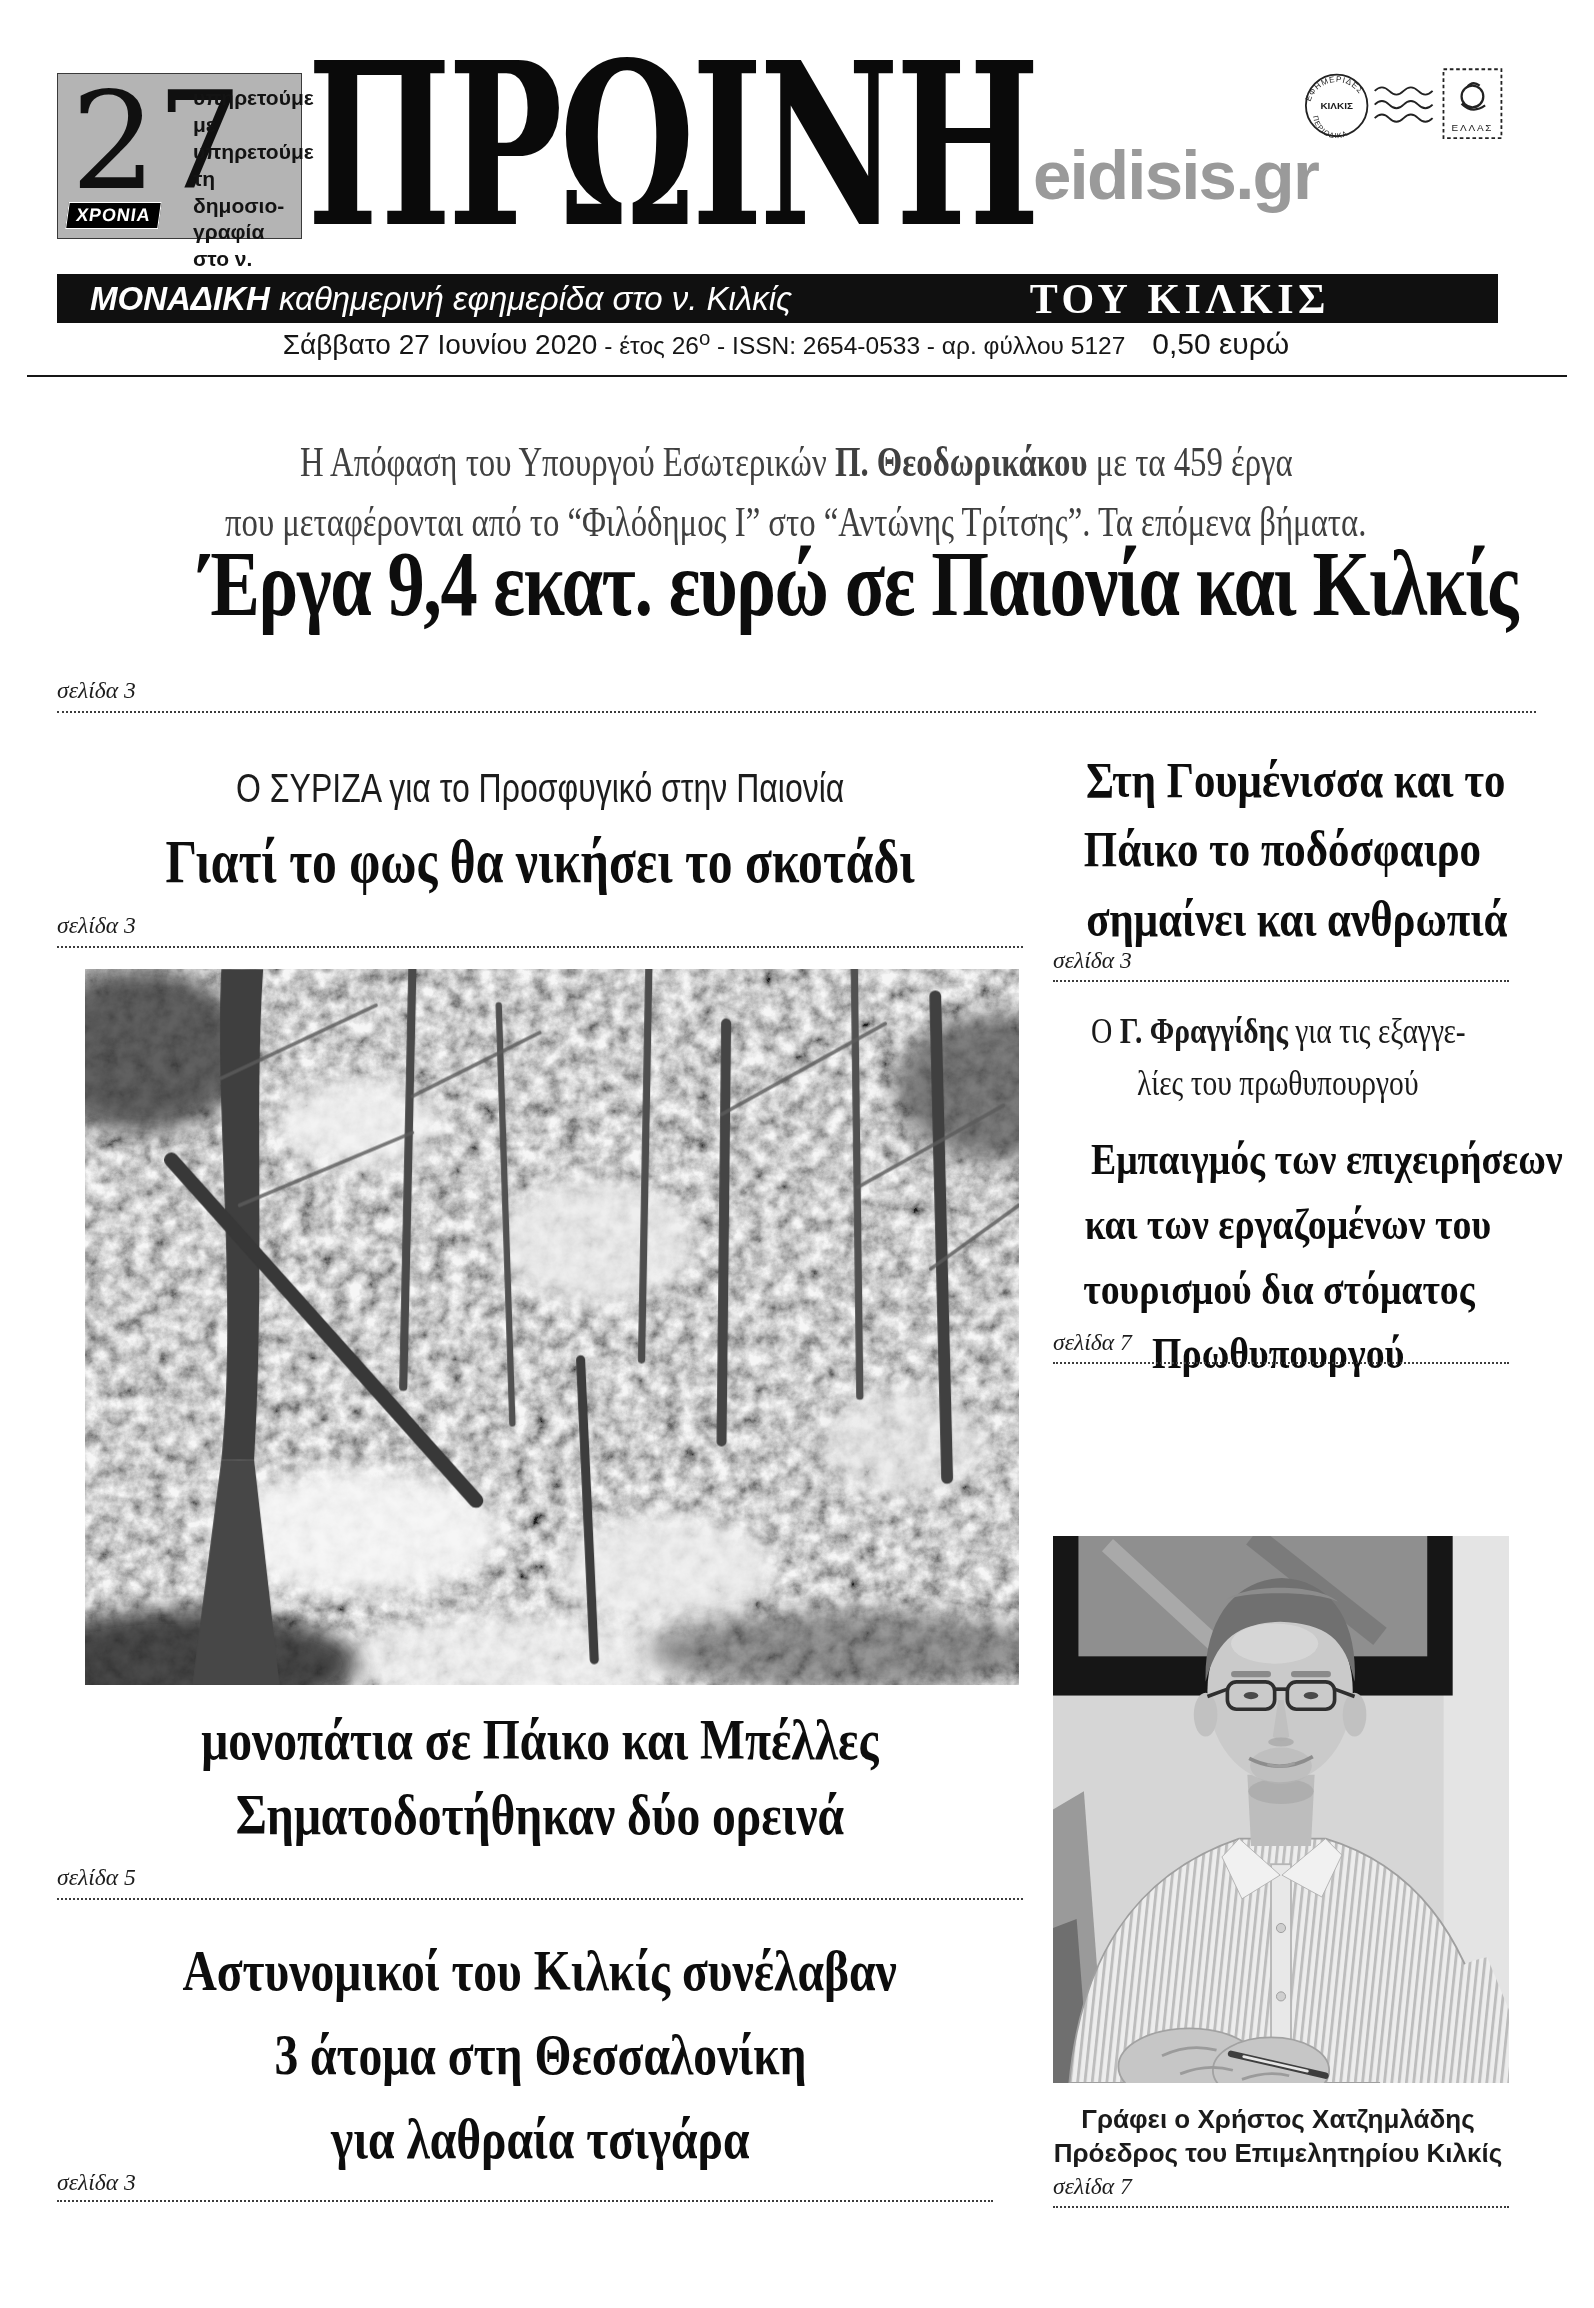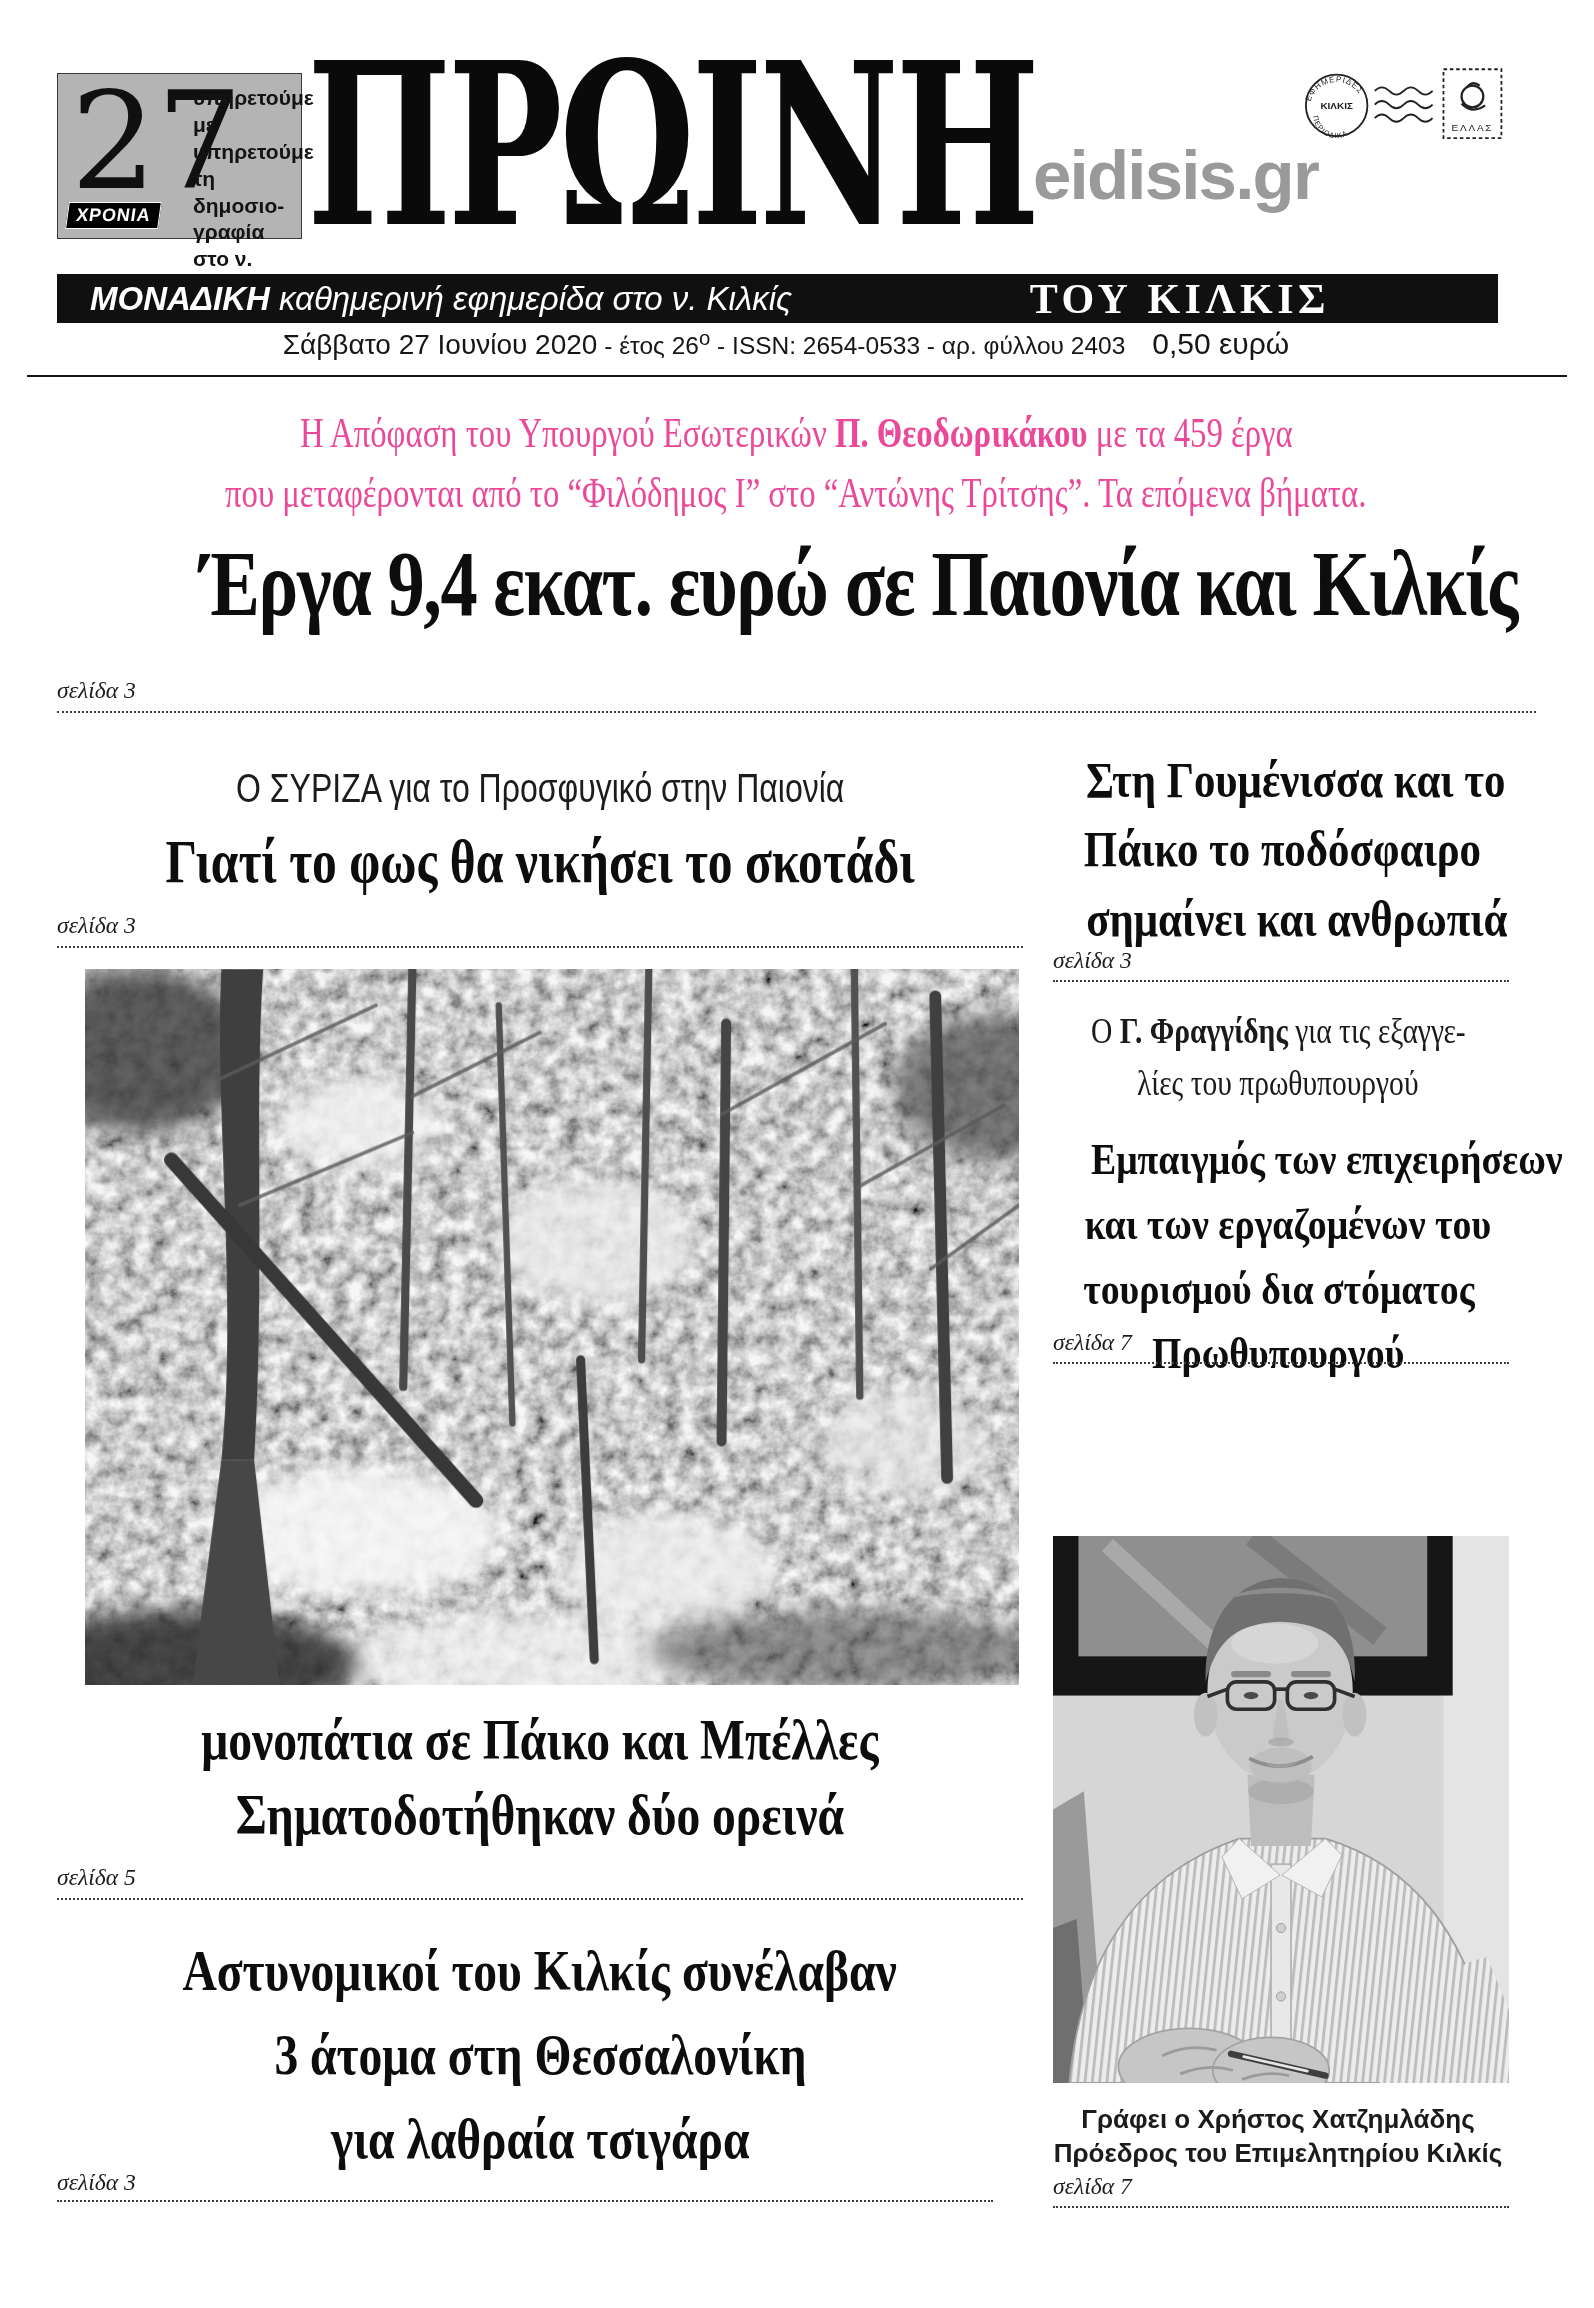--- a/index.html
+++ b/index.html
@@ -29,22 +29,22 @@
                justify-content:space-between;box-sizing:border-box;padding:0 168px 0 33px;}
   .tag-left{color:#fff;font-style:italic;font-size:33px;white-space:nowrap;}
   .tag-left b{font-weight:800;}
   .tag-right{color:#fff;font-family:"Liberation Serif",serif;font-weight:700;font-size:42px;letter-spacing:4.5px;white-space:nowrap;}
   .dateline{left:36px;top:327px;width:1500px;text-align:center;font-size:24.5px;color:#161616;}
   .dateline .d1{font-size:28px;}
   .dateline .price{font-size:30px;margin-left:27px;}
   .hrule{left:27px;top:375px;width:1540px;height:1.8px;background:#161616;}
 
   
-  .deck{left:55px;top:404px;width:1482px;font-family:"Liberation Serif",serif;font-weight:400;
-        font-size:42px;line-height:1.42;color:#ec4899;text-align:center;}
+  .deck{left:55px;top:433px;width:1482px;font-family:"Liberation Serif",serif;font-weight:400;
+        font-size:42px;line-height:1.42;color:#404040;text-align:center;}
   .deck b{font-weight:700;}
   .main-hl{left:36px;top:530px;width:1518px;font-size:93px;letter-spacing:-1.8px;text-align:center;}
 
   
   .photo{overflow:hidden;background:#cfcfcf;}
   .photo svg{display:block;width:100%;height:100%;}
 
   .caption{left:1046px;top:2102px;width:464px;text-align:center;font-weight:700;font-size:26px;line-height:1.32;color:#1b1b1b;}
 </style>
 </head>
@@ -97,21 +97,21 @@
   </div>
 
   <div class="abs tagline-bar">
     <div class="tag-left">
       <b>ΜΟΝΑΔΙΚΗ</b><span> καθημερινή εφημερίδα στο ν. Κιλκίς</span>
     </div>
     <div class="tag-right">ΤΟΥ ΚΙΛΚΙΣ</div>
   </div>
 
   <div class="abs dateline">
-    <span class="d1">Σάββατο 27 Ιουνίου 2020</span><span> - έτος 26</span><sup>ο</sup><span> - ISSN: 2654-0533 - αρ. φύλλου 2403</span><span class="price">0,50 ευρώ</span>
+    <span class="d1">Σάββατο 27 Ιουνίου 2020</span><span> - έτος 26</span><sup>ο</sup><span> - ISSN: 2654-0533 - αρ. φύλλου 5127</span><span class="price">0,50 ευρώ</span>
   </div>
 
   <div class="abs hrule"></div>
 
   <div class="abs deck">
     <span class="ln"><span class="sx" style="--sx:.78"><span>Η Απόφαση του Υπουργού Εσωτερικών </span><b>Π. Θεοδωρικάκου</b><span> με τα 459 έργα</span></span></span>
     <span class="ln"><span class="sx" style="--sx:.78">που μεταφέρονται από το “Φιλόδημος Ι” στο “Αντώνης Τρίτσης”. Τα επόμενα βήματα.</span></span>
   </div>
 
   <div class="abs hl main-hl">

